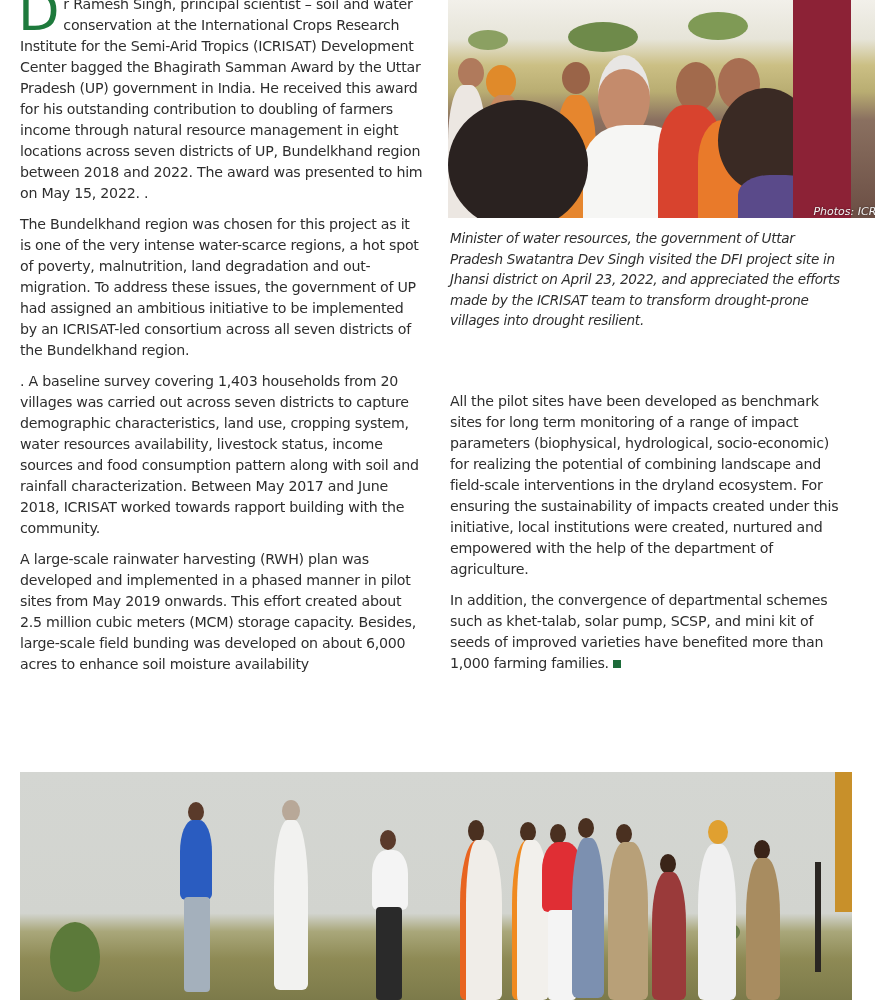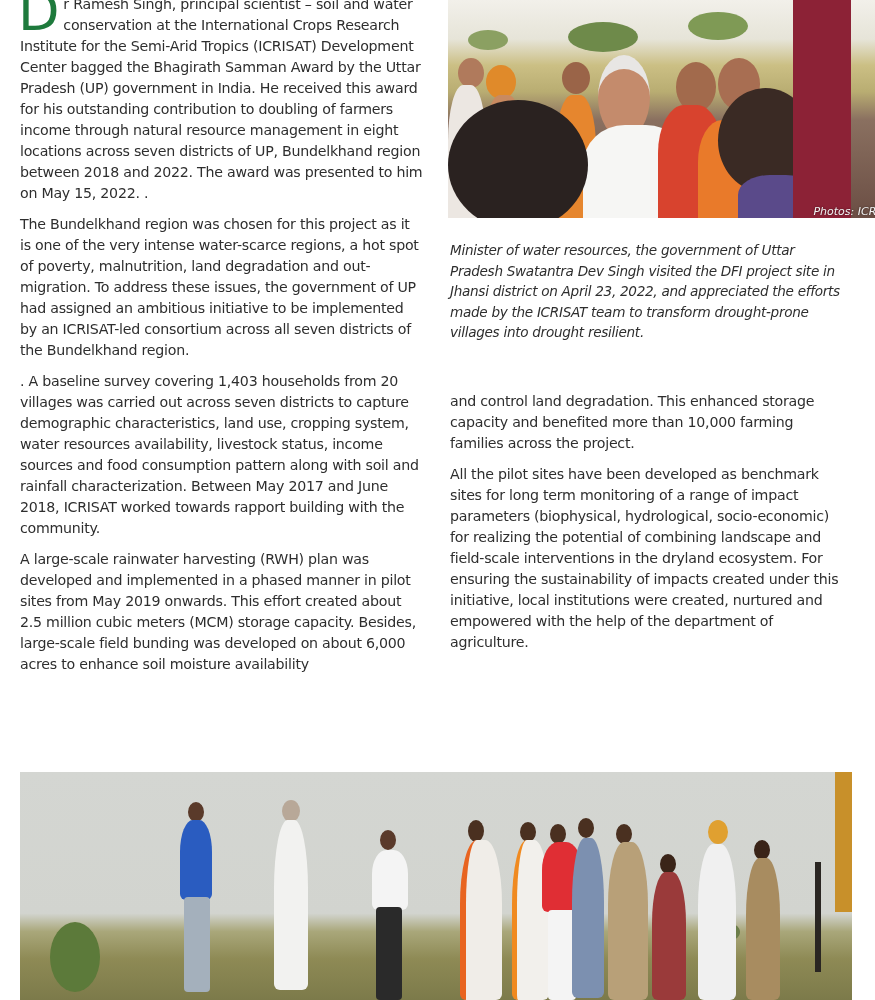--- a/index.html
+++ b/index.html
@@ -41,21 +41,21 @@
     left: 20px; top: 772px; width: 832px; height: 228px;
     background: linear-gradient(180deg, #d4d6d2 0%, #d2d4cf 62%, #a9a77a 70%, #8e8a55 82%, #7c7a4a 100%);
   }
   .credit {
     position: absolute; right: 6px; bottom: 0px;
     font-style: italic; font-size: 11px; color: #f4f4f4;
     font-family: "DejaVu Sans", sans-serif;
     text-shadow: 0 0 2px rgba(0,0,0,0.6);
   }
   #caption {
-    position: absolute; left: 450px; top: 240px; width: 400px;
+    position: absolute; left: 450px; top: 228px; width: 400px;
     font-style: italic; font-size: 13.6px; line-height: 20.5px;
     color: #2e2e2e; letter-spacing: -0.3px;
   }
   
   .fig { position: absolute; border-radius: 40% 40% 6px 6px; }
   .head { position: absolute; border-radius: 50%; }
   .tree { position: absolute; border-radius: 50%; background: #6e8a4a; }
 </style>
 </head>
 <body>
@@ -87,22 +87,22 @@
   <div class="head" style="left:270px;top:88px;width:95px;height:105px;background:#3a2a24;"></div>
   <div class="fig" style="left:290px;top:175px;width:80px;height:50px;background:#5a4a8a;"></div>
   <div class="fig" style="left:345px;top:0px;width:58px;height:218px;background:#8c2236;border-radius:0;"></div>
   <div class="head" style="left:0px;top:100px;width:140px;height:130px;background:#2a2220;"></div>
   <div class="credit">Photos: ICRISAT</div>
 </div>
 
 <div id="caption">Minister of water resources, the government of Uttar Pradesh Swatantra Dev Singh visited the DFI project site in Jhansi district on April 23, 2022, and appreciated the efforts made by the ICRISAT team to transform drought-prone villages into drought resilient.</div>
 
 <div id="right-col" class="col">
-  <p>and control land degradation. This enhanced storage capacity and benefited more than 10,000 farming families across the project.</p>
   <p>All the pilot sites have been developed as benchmark sites for long term monitoring of a range of impact parameters (biophysical, hydrological, socio-economic) for realizing the potential of combining landscape and field-scale interventions in the dryland ecosystem. For ensuring the sustainability of impacts created under this initiative, local institutions were created, nurtured and empowered with the help of the department of agriculture.</p>
+  <p><span>In addition, the convergence of departmental schemes such as khet-talab, solar pump, SCSP, and mini kit of seeds of improved varieties have benefited more than 1,000 farming families.</span><span class="end-mark"></span></p>
 </div>
 
 <div id="bottom-photo" class="photo">
   <div class="tree" style="left:30px;top:150px;width:50px;height:70px;background:#5c7a3a;"></div>
   <div class="tree" style="left:690px;top:150px;width:30px;height:20px;background:#6c7e4a;"></div>
 
   <div class="head" style="left:168px;top:30px;width:16px;height:20px;background:#5a3a2a;"></div>
   <div class="fig" style="left:160px;top:48px;width:32px;height:80px;background:#2a5cc0;"></div>
   <div class="fig" style="left:164px;top:125px;width:26px;height:95px;background:#a4b0bc;border-radius:4px;"></div>
   <div class="head" style="left:262px;top:28px;width:18px;height:22px;background:#b8a898;"></div>

